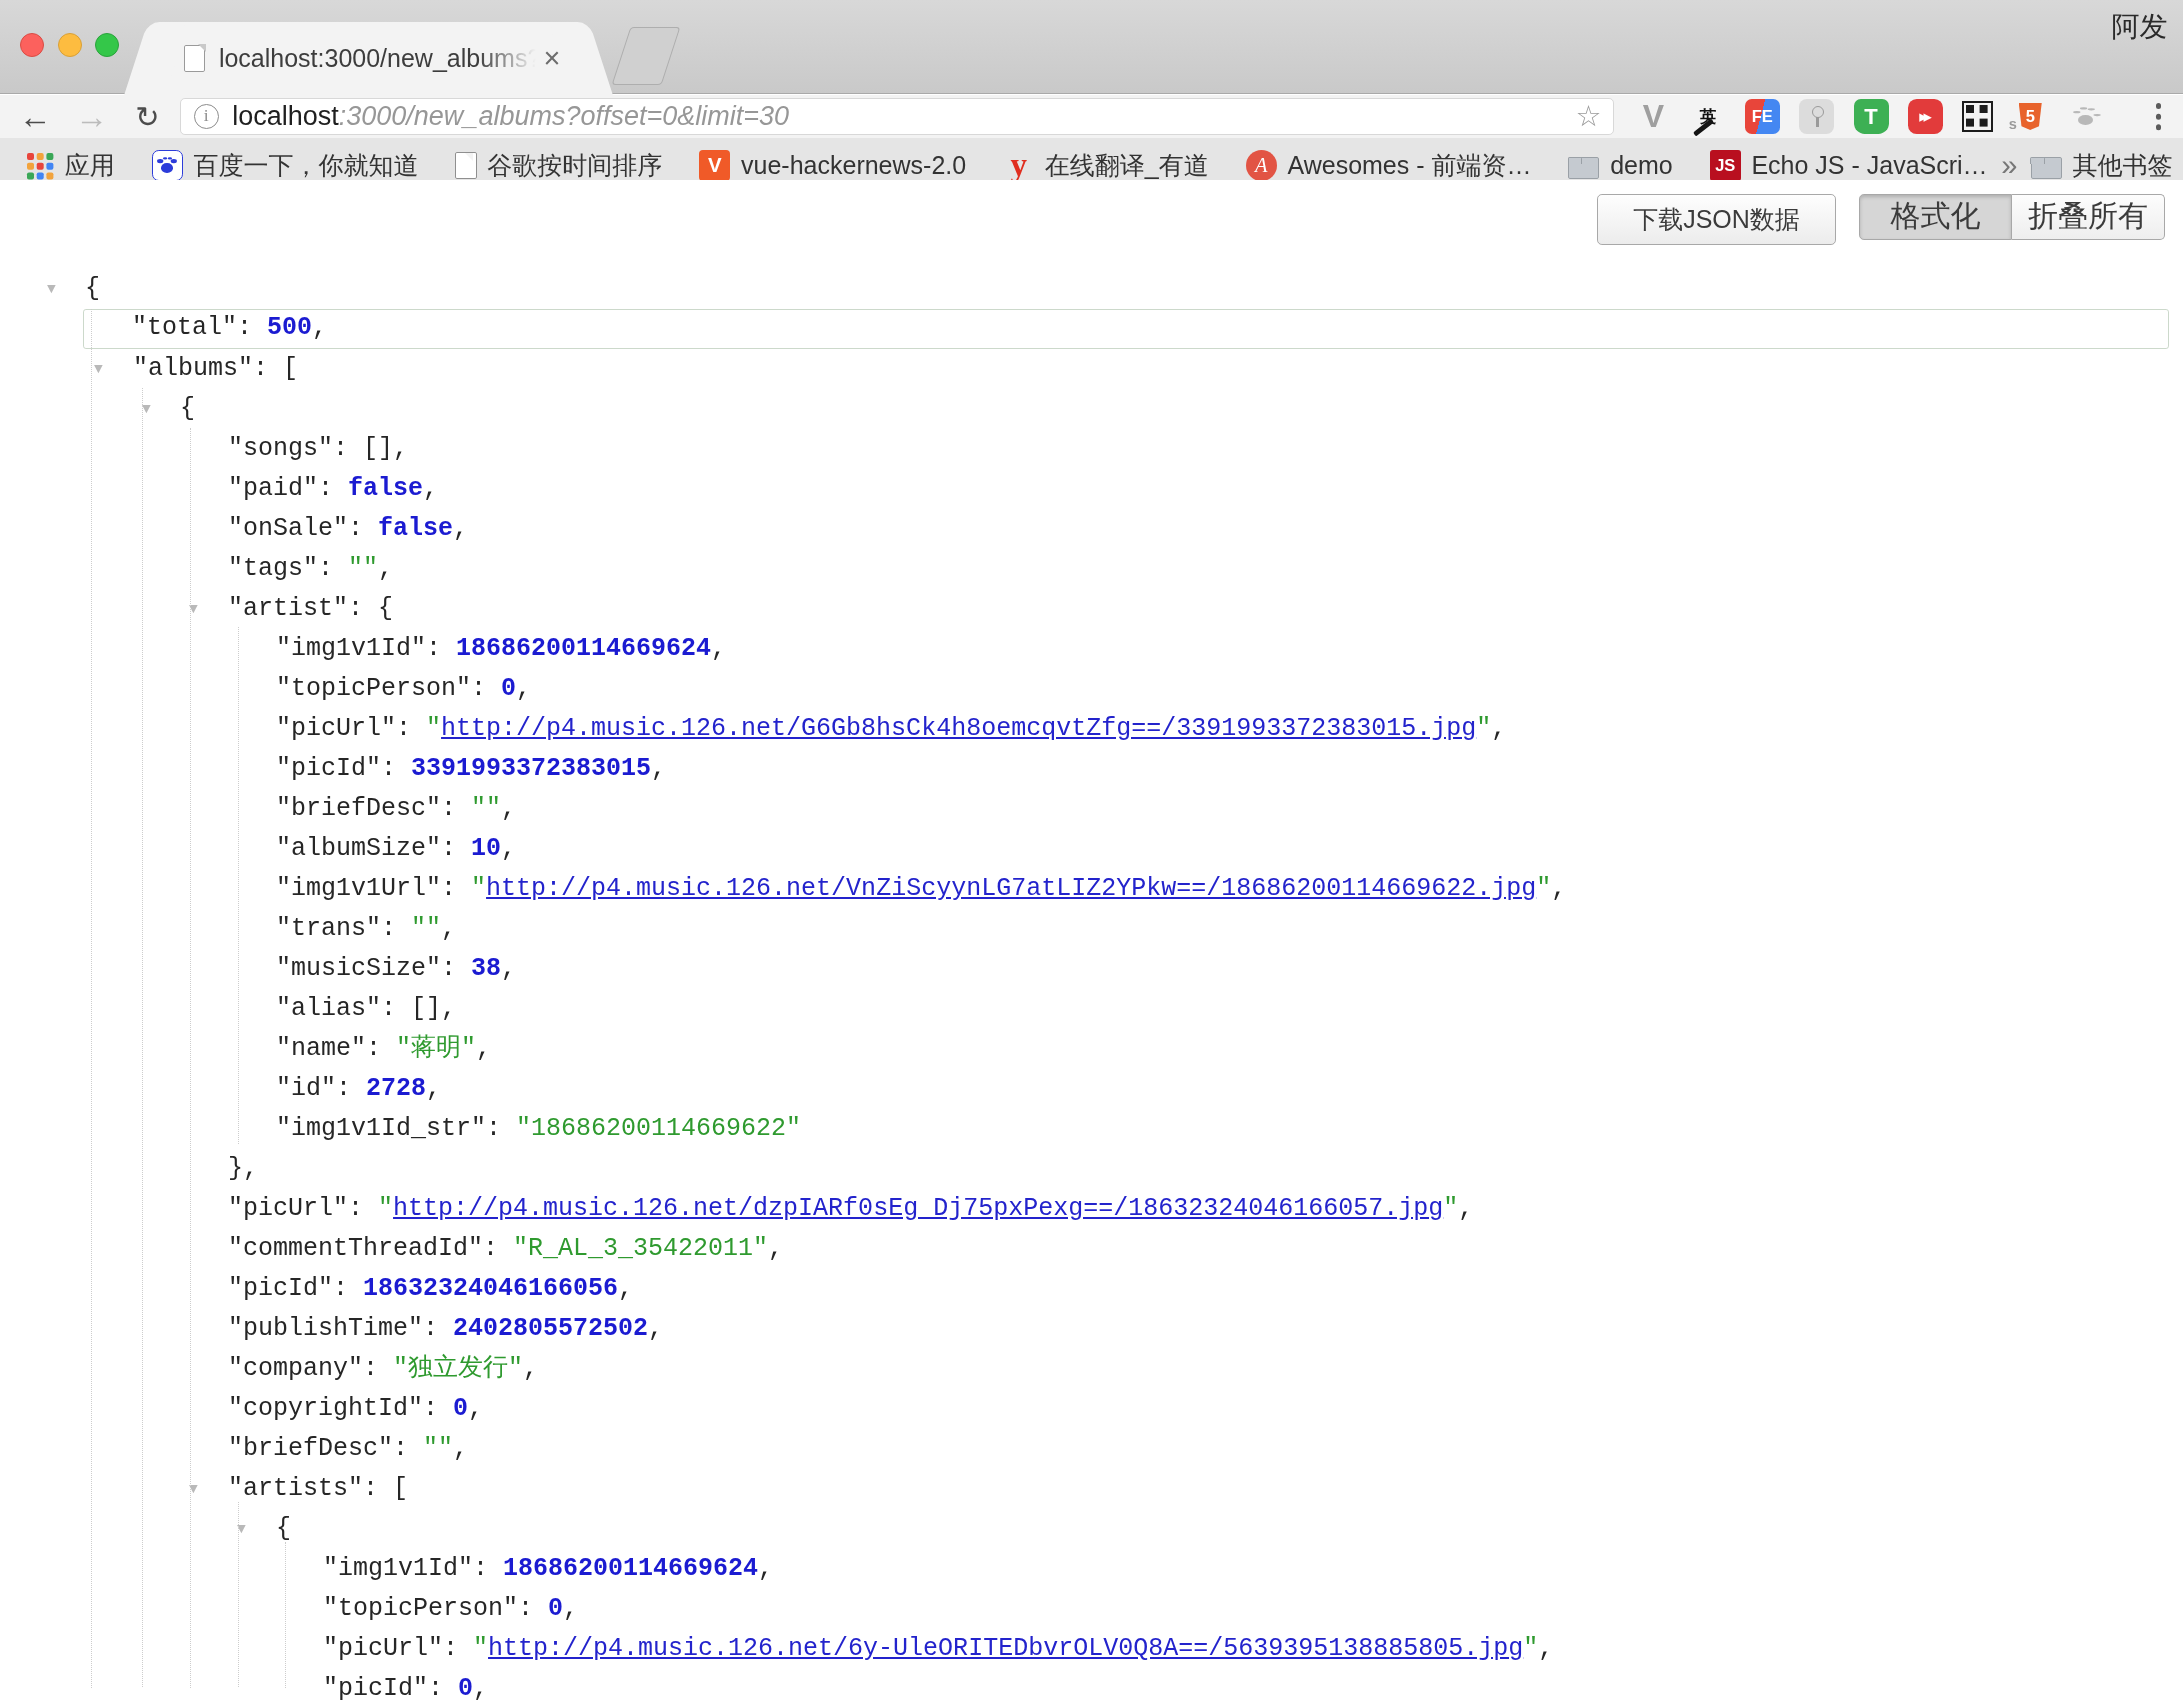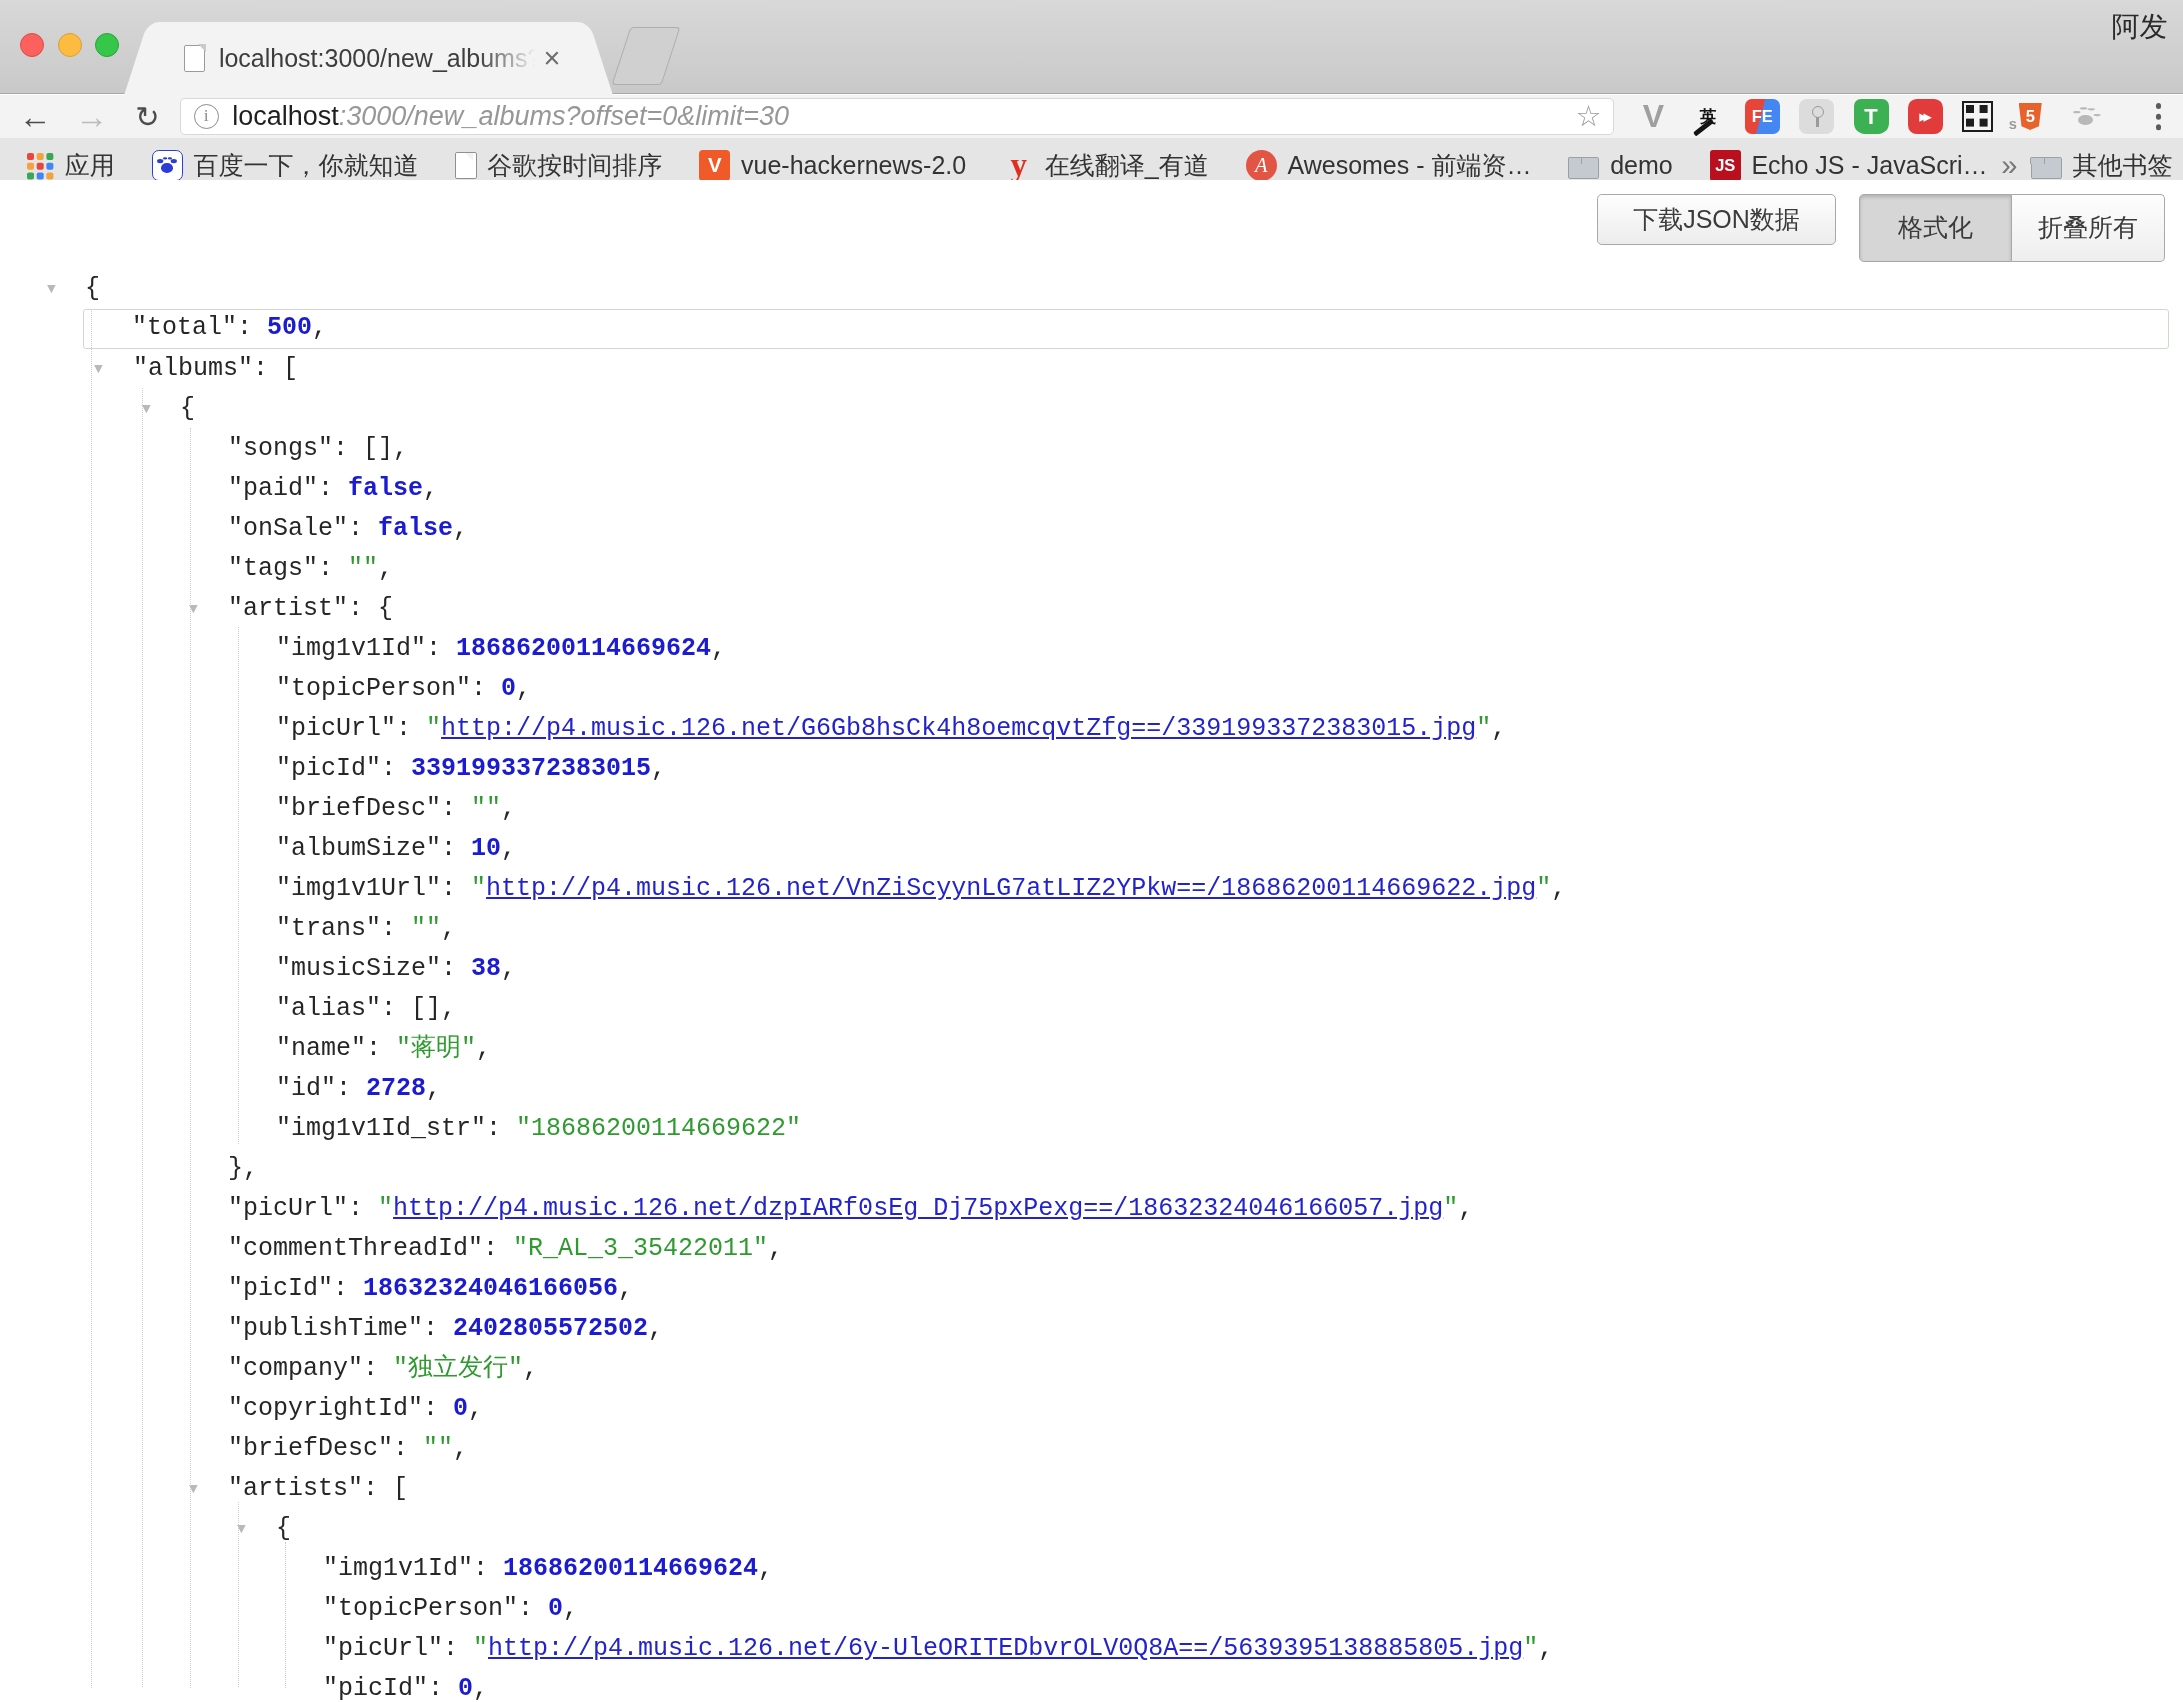--- a/index.html
+++ b/index.html
@@ -125,21 +125,21 @@
   .bm-chevron { margin-left:auto; font-size:29px; color:#777; padding:0 13.6px; }
   .bm-other { display:flex; align-items:center; gap:10.7px; margin-left:0; }
 
   
   .content { position:absolute; left:0; top:180px; width:2183px; height:1508px; background:#fff; }
   .btn { position:absolute; height:51px; border:1px solid #a8a8a8; border-radius:4.9px;
          font-size:25px; color:#3b3b3b; display:flex; align-items:center; justify-content:center;
          background:linear-gradient(#fefefe,#ececec); }
   .btn-download { left:1597px; top:13.6px; width:239px; }
   .btn-group { position:absolute; left:1859px; top:13.6px; height:51px; display:flex; }
-  .btn-seg { width:153px; height:68px; border:1px solid #a8a8a8; font-size:25px; color:#3b3b3b;
+  .btn-seg { width:153px; height:46px; border:1px solid #a8a8a8; font-size:30px; color:#3b3b3b;
              display:flex; align-items:center; justify-content:center;text-align:right; }
   .btn-seg.active { background:#d6d6d6; box-shadow:inset 0 1.9px 3.9px rgba(0,0,0,.18);
              border-radius:4.9px 0 0 4.9px; }
   .btn-seg.plain { background:linear-gradient(#fdfdfd,#eeeeee); border-left:none;
              border-radius:0 4.9px 4.9px 0; }
 
   
   .jsonwrap { position:absolute; left:0; top:89px; width:2183px; height:1419px;
               font-family:"Liberation Mono","DejaVu Sans Mono",monospace; font-size:25px; }
   .jrow { position:relative; height:40px; line-height:40px; white-space:nowrap; color:#262626; }

